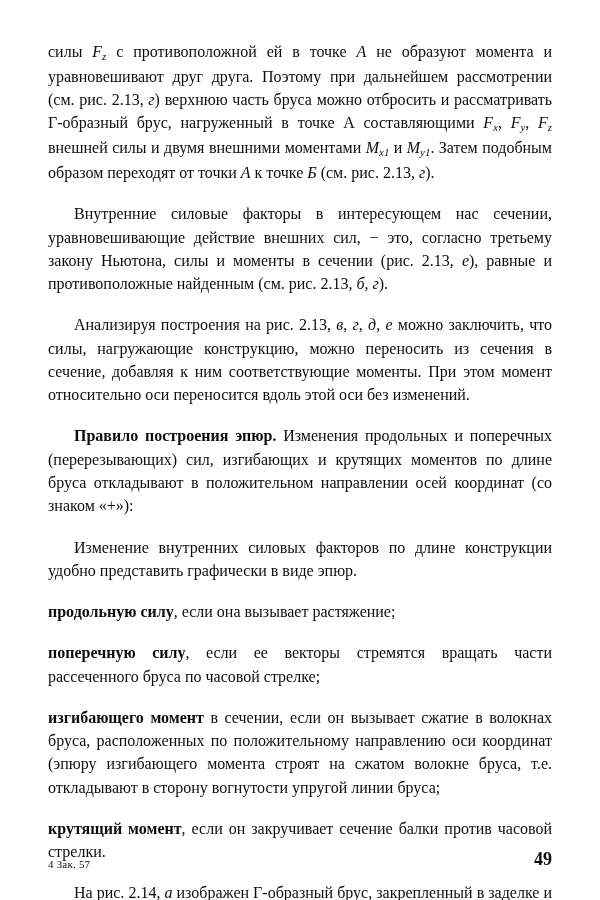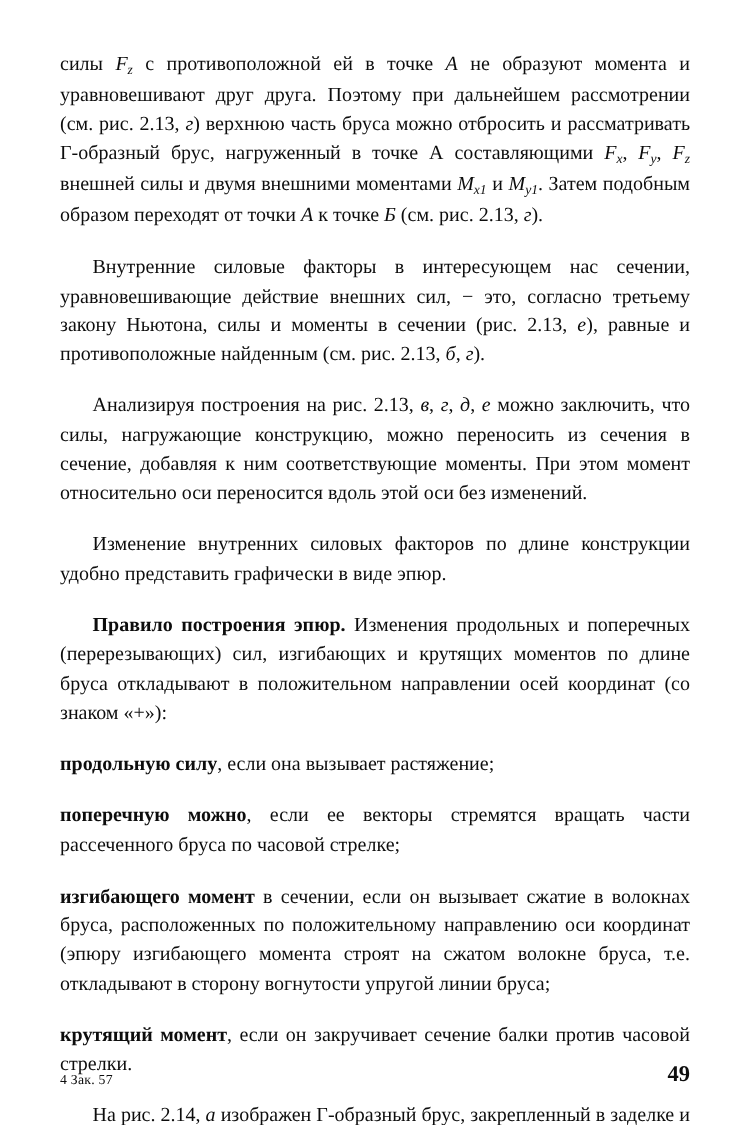--- a/index.html
+++ b/index.html
@@ -73,24 +73,24 @@
 </style>
 </head>
 <body>
 
 <div class="page">
 
   <div class="body-text" id="body-text">
       <p class="para noindent">силы <i>F<span class="sub">z</span></i> с противоположной ей в точке <i>А</i> не образуют момента и уравновешивают друг друга. Поэтому при дальнейшем рассмотрении (см. рис. 2.13, <i>г</i>) верхнюю часть бруса можно отбросить и рассматривать Г-образный брус, нагруженный в точке А составляющими <i>F<span class="sub">х</span></i>, <i>F<span class="sub">у</span></i>, <i>F<span class="sub">z</span></i> внешней силы и двумя внешними моментами <i>M<span class="sub">х</span><span class="sub-up">1</span></i> и <i>M<span class="sub">у</span><span class="sub-up">1</span></i>. Затем подобным образом переходят от точки <i>А</i> к точке <i>Б</i> (см. рис. 2.13, <i>г</i>).</p>
       <p class="para">Внутренние силовые факторы в интересующем нас сечении, уравновешивающие действие внешних сил, − это, согласно третьему закону Ньютона, силы и моменты в сечении (рис. 2.13, <i>е</i>), равные и противоположные найденным (см. рис. 2.13, <i>б</i>, <i>г</i>).</p>
       <p class="para">Анализируя построения на рис. 2.13, <i>в</i>, <i>г</i>, <i>д</i>, <i>е</i> можно заключить, что силы, нагружающие конструкцию, можно переносить из сечения в сечение, добавляя к ним соответствующие моменты. При этом момент относительно оси переносится вдоль этой оси без изменений.</p>
+      <p class="para"><b>Правило построения эпюр.</b> Изменения продольных и поперечных (перерезывающих) сил, изгибающих и крутящих моментов по длине бруса откладывают в положительном направлении осей координат (со знаком «+»):</p>
       <p class="para">Изменение внутренних силовых факторов по длине конструкции удобно представить графически в виде эпюр.</p>
-      <p class="para"><b>Правило построения эпюр.</b> Изменения продольных и поперечных (перерезывающих) сил, изгибающих и крутящих моментов по длине бруса откладывают в положительном направлении осей координат (со знаком «+»):</p>
       <p class="para noindent"><b>продольную силу</b>, если она вызывает растяжение;</p>
-      <p class="para noindent"><b>поперечную можно</b>, если ее векторы стремятся вращать части рассеченного бруса по часовой стрелке;</p>
+      <p class="para noindent"><b>поперечную силу</b>, если ее векторы стремятся вращать части рассеченного бруса по часовой стрелке;</p>
       <p class="para noindent"><b>изгибающего момент</b> в сечении, если он вызывает сжатие в волокнах бруса, расположенных по положительному направлению оси координат (эпюру изгибающего момента строят на сжатом волокне бруса, т.е. откладывают в сторону вогнутости упругой линии бруса;</p>
       <p class="para noindent"><b>крутящий момент</b>, если он закручивает сечение балки против часовой стрелки.</p>
       <p class="para">На рис. 2.14, <i>а</i> изображен Г-образный брус, закрепленный в заделке и нагруженный поперечной силой <i>F</i>, а также растягивающей силой <i>F<span class="sub">п</span></i>. Мысленно поперечно рассекая брус сначала около точки приложения силы <i>F</i>, а затем параллельно смещая сечение ближе к заделке, из условий равновесия части</p>
     </div>
 
   <div class="footer">
     <div class="sign">4 Зак. 57</div>
     <div class="pageno">49</div>
   </div>
 

